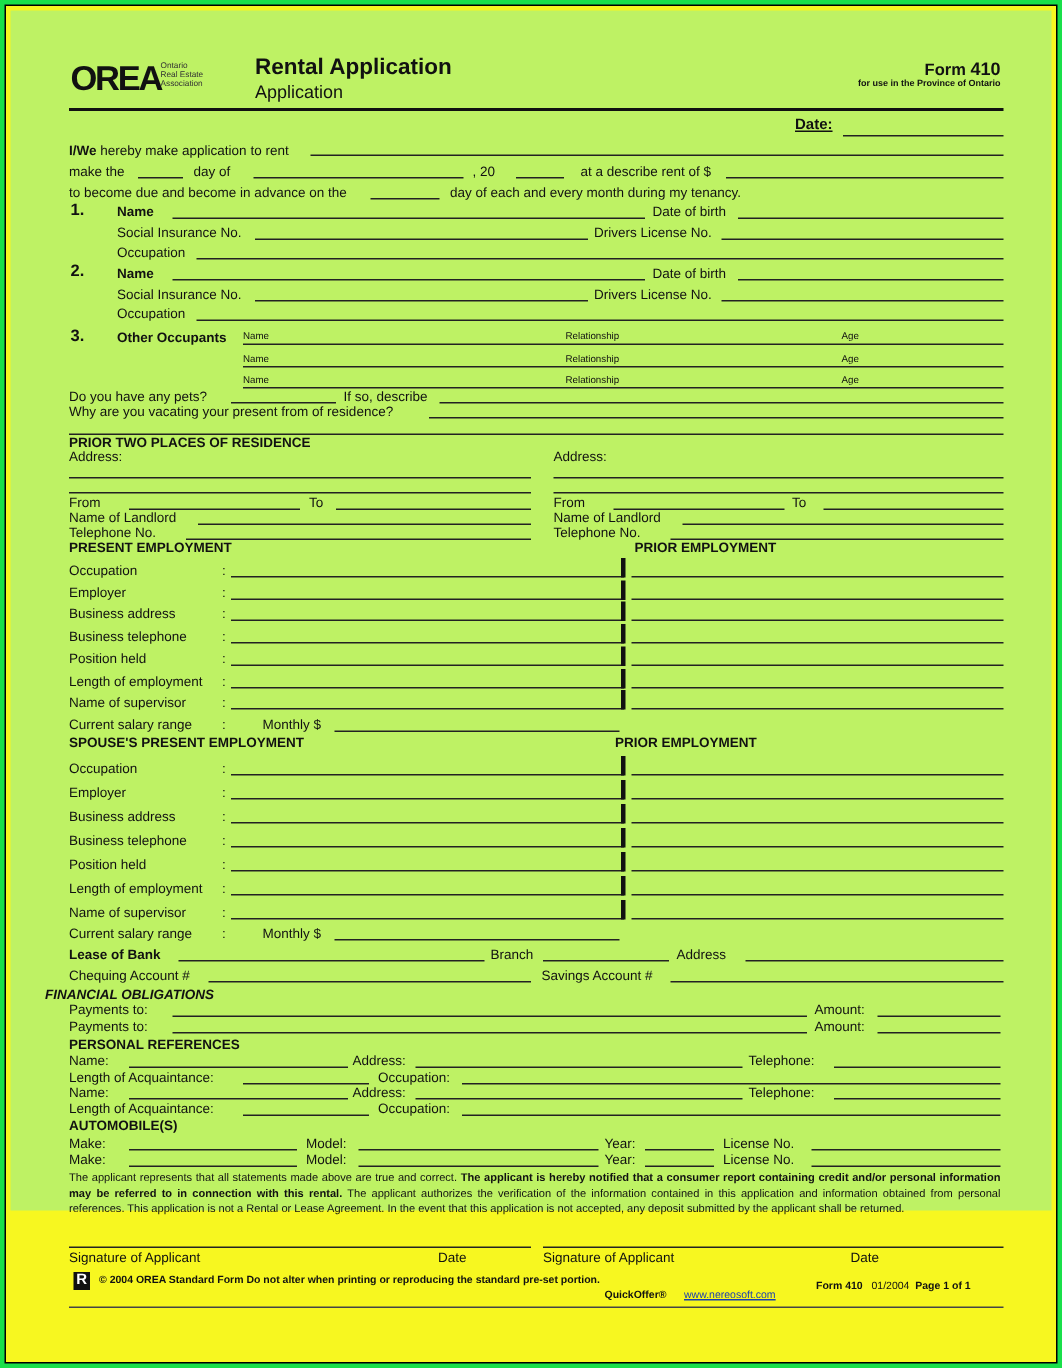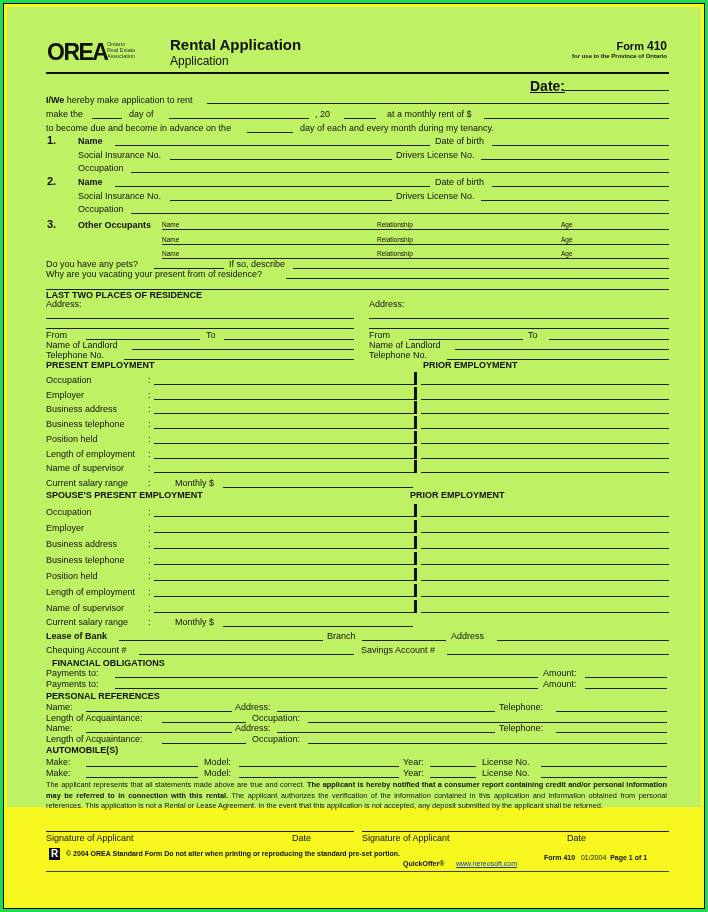--- a/index.html
+++ b/index.html
@@ -34,35 +34,35 @@
     <div>Association</div>
   </div>
   <div class="abs b" style="left:163px; top:29px; font-size:15px;">Rental Application</div>
   <div class="abs" style="left:163px; top:47px; font-size:12px;">Application</div>
   <div class="abs b" style="right:34px; top:32px; font-size:11px;">
     <span>Form </span><span style="font-size:12px;">410</span>
   </div>
   <div class="abs b" style="right:34px; top:46px; font-size:6px;">for use in the Province of Ontario</div>
   <div class="ln2" style="left:39px; top:65px; width:623px; border-top-width:2px;"></div>
 
-  <div class="abs b" style="left:523px; top:71px; font-size:14px;text-decoration:underline;">Date:</div>
+  <div class="abs b" style="left:523px; top:71px; font-size:10px;text-decoration:underline;">Date:</div>
   <div class="ln field" style="left:555px; top:83px; width:107px;"></div>
 
   <div class="t" style="left:39px; top:88px;">
     <b>I/We</b> <span>hereby make application to rent</span>
   </div>
   <div class="ln field" style="left:200px; top:96px; width:462px;"></div>
 
   <div class="t" style="left:39px; top:102px;">make the</div>
   <div class="ln field" style="left:85px; top:111px; width:30px;"></div>
   <div class="t" style="left:122px; top:102px;">day of</div>
   <div class="ln field" style="left:162px; top:111px; width:140px;"></div>
   <div class="t" style="left:308px; top:102px;">, 20</div>
   <div class="ln field" style="left:337px; top:111px; width:32px;"></div>
-  <div class="t" style="left:380px; top:102px;">at a monthly rent of $</div>
+  <div class="t" style="left:380px; top:102px;">at a describe rent of $</div>
   <div class="ln field" style="left:477px; top:111px; width:185px;"></div>
 
   <div class="t" style="left:39px; top:116px;">to become due and become in advance on the</div>
   <div class="ln field" style="left:240px; top:125px; width:46px;"></div>
   <div class="t" style="left:293px; top:116px;">day of each and every month during my tenancy.</div>
 
   <div class="abs b" style="left:40px; top:127px; font-size:11px;">1.</div>
   <div class="t b" style="left:71px; top:129px;">Name</div>
   <div class="ln field" style="left:108px; top:138px; width:315px;"></div>
   <div class="t" style="left:428px; top:129px;">Date of birth</div>
@@ -105,21 +105,21 @@
   <div class="ln field" style="left:155px; top:251px; width:507px;"></div>
 
   <div class="t" style="left:39px; top:252px;">Do you have any pets?</div>
   <div class="ln field" style="left:147px; top:261px; width:70px;"></div>
   <div class="t" style="left:222px; top:252px;">If so, describe</div>
   <div class="ln field" style="left:286px; top:261px; width:376px;"></div>
   <div class="t" style="left:39px; top:262px;">Why are you vacating your present from of residence?</div>
   <div class="ln field" style="left:279px; top:271px; width:383px;"></div>
   <div class="ln field" style="left:39px; top:282px; width:623px;"></div>
 
-  <div class="t b" style="left:39px; top:283px;">LAST TWO PLACES OF RESIDENCE</div>
+  <div class="t b" style="left:39px; top:283px;">PRIOR TWO PLACES OF RESIDENCE</div>
   <div class="t" style="left:39px; top:292px;">Address:</div>
   <div class="ln field" style="left:39px; top:311px; width:308px;"></div>
   <div class="ln field" style="left:39px; top:321px; width:308px;"></div>
   <div class="t" style="left:39px; top:323px;">From</div>
   <div class="ln field" style="left:79px; top:332px; width:114px;"></div>
   <div class="t" style="left:199px; top:323px;">To</div>
   <div class="ln field" style="left:217px; top:332px; width:130px;"></div>
   <div class="t" style="left:39px; top:333px;">Name of Landlord</div>
   <div class="ln field" style="left:125px; top:342px; width:222px;"></div>
   <div class="t" style="left:39px; top:343px;">Telephone No.</div>
@@ -233,21 +233,21 @@
   <div class="ln field" style="left:112px; top:633px; width:204px;"></div>
   <div class="t" style="left:320px; top:624px;">Branch</div>
   <div class="ln field" style="left:355px; top:633px; width:84px;"></div>
   <div class="t" style="left:444px; top:624px;">Address</div>
   <div class="ln field" style="left:490px; top:633px; width:172px;"></div>
   <div class="t" style="left:39px; top:638px;">Chequing Account #</div>
   <div class="ln field" style="left:132px; top:647px; width:215px;"></div>
   <div class="t" style="left:354px; top:638px;text-align:right;">Savings Account #</div>
   <div class="ln field" style="left:440px; top:647px; width:222px;"></div>
 
-  <div class="t b" style="left:45px; top:651px;">FINANCIAL OBLIGATIONS</div>
+  <div class="t b" style="left:23px; top:651px;font-style:italic;">FINANCIAL OBLIGATIONS</div>
   <div class="t" style="left:39px; top:661px;">Payments to:</div>
   <div class="ln field" style="left:108px; top:670px; width:423px;"></div>
   <div class="t" style="left:536px; top:661px;">Amount:</div>
   <div class="ln field" style="left:578px; top:670px; width:82px;"></div>
   <div class="t" style="left:39px; top:672px;">Payments to:</div>
   <div class="ln field" style="left:108px; top:681px; width:423px;"></div>
   <div class="t" style="left:536px; top:672px;">Amount:</div>
   <div class="ln field" style="left:578px; top:681px; width:82px;"></div>
 
   <div class="t b" style="left:39px; top:684px;">PERSONAL REFERENCES</div>

